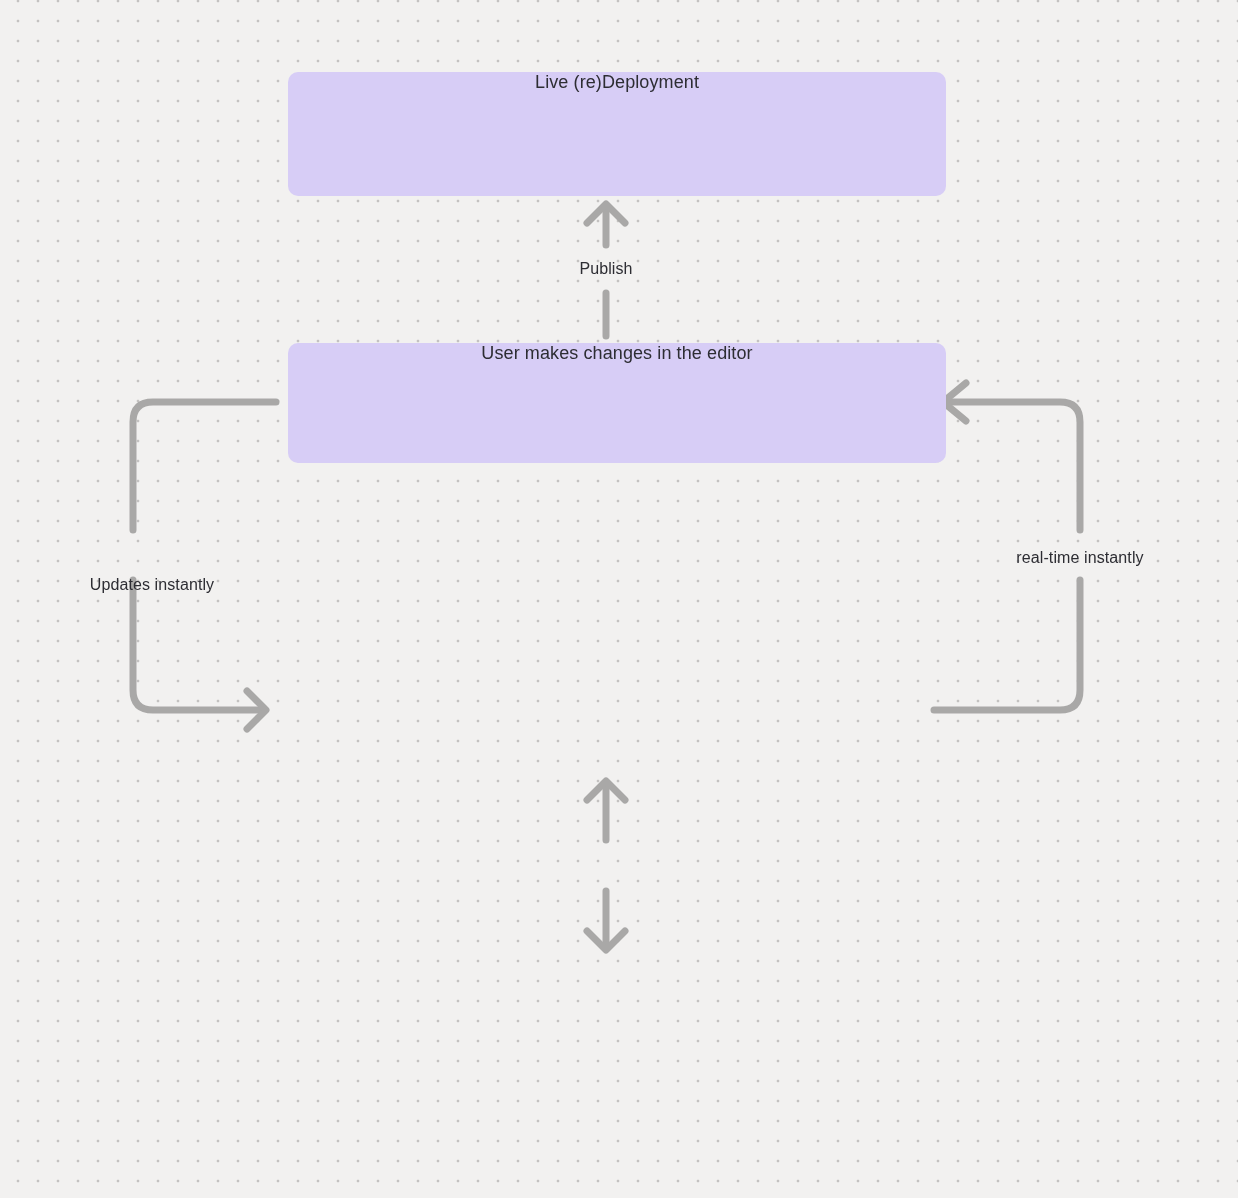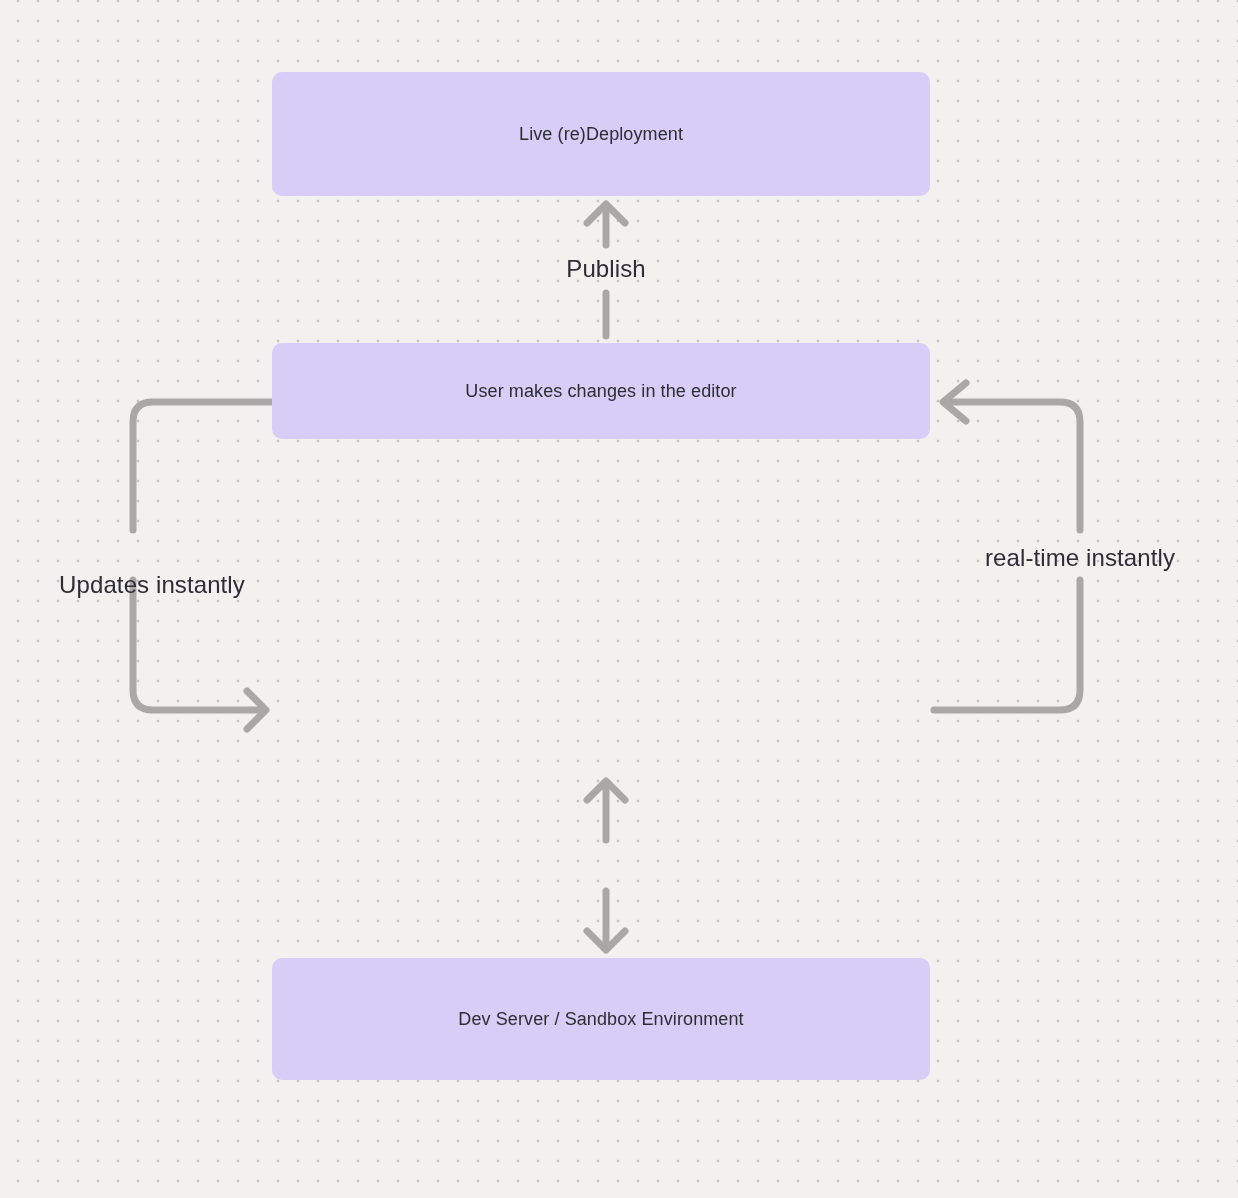--- a/index.html
+++ b/index.html
@@ -30,37 +30,37 @@
   }
   .arrows path{
     fill:none;
     stroke:var(--arrow);
     stroke-width:7;
     stroke-linecap:round;
     stroke-linejoin:round;
   }
   .node{
     position:absolute;
-    left:272px;
+    left:288px;
     width:658px;
     background:var(--node-fill);
     border-radius:10px;
     display:flex;
-    align-items:center;
+    align-items:flex-start;
     justify-content:center;
     text-align:center;
     font-size:18px;
     font-weight:500;
     letter-spacing:0.1px;
   }
   .edge-label{
     position:absolute;
     transform:translate(-50%,-50%);
     white-space:nowrap;
-    font-size:24px;
+    font-size:16px;
     font-weight:500;
     letter-spacing:0.1px;
   }
 </style>
 </head>
 <body>
 
 <div class="canvas">
 
   <svg class="arrows" width="1238" height="1198" viewBox="0 0 1238 1198" aria-hidden="true">
@@ -90,26 +90,23 @@
     <g>
       <path d="M 606 891 L 606 946"></path>
       <path d="M 587 931 L 606 950 L 625 931"></path>
     </g>
   </svg>
 
   <div class="node" style="top:72px;height:124px;">
     <span>Live (re)Deployment</span>
   </div>
 
-  <div class="node" style="top:343px;height:96px;">
+  <div class="node" style="top:343px;height:120px;">
     <span>User makes changes in the editor</span>
   </div>
 
 
-  <div class="node" style="top:958px;height:122px;">
-    <span>Dev Server / Sandbox Environment</span>
-  </div>
 
   <div class="edge-label" style="left:606px;top:269px;">Publish</div>
   <div class="edge-label" style="left:132px;top:585px;margin-left:20px;">Updates instantly</div>
   <div class="edge-label" style="left:1080px;top:558px;">real-time instantly</div>
 
 </div>
 
 </body></html>

